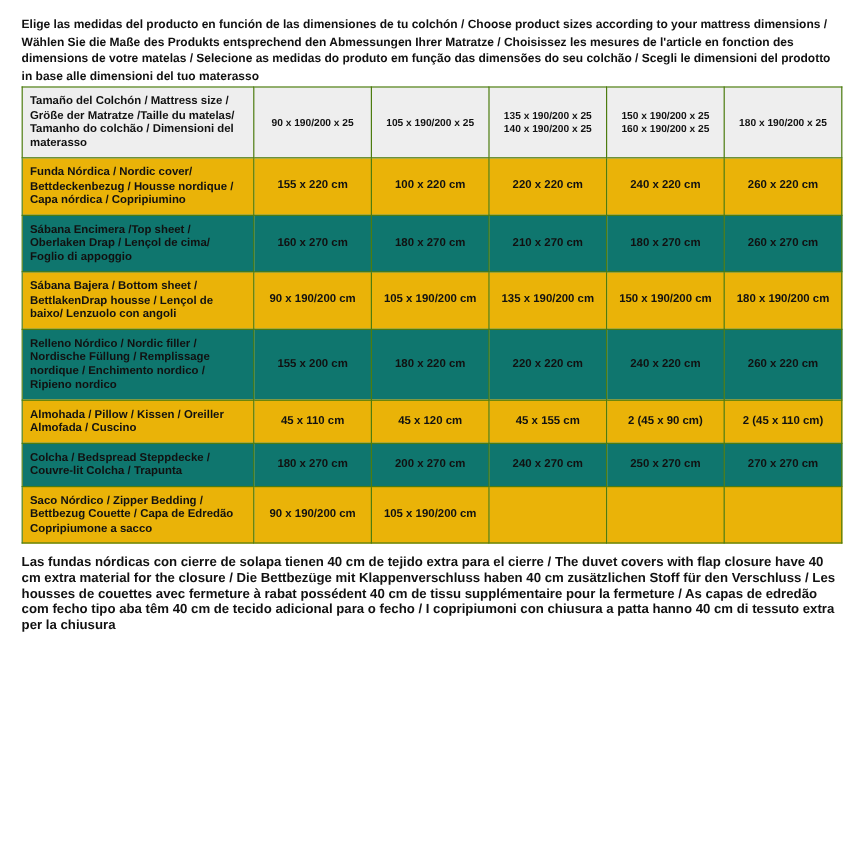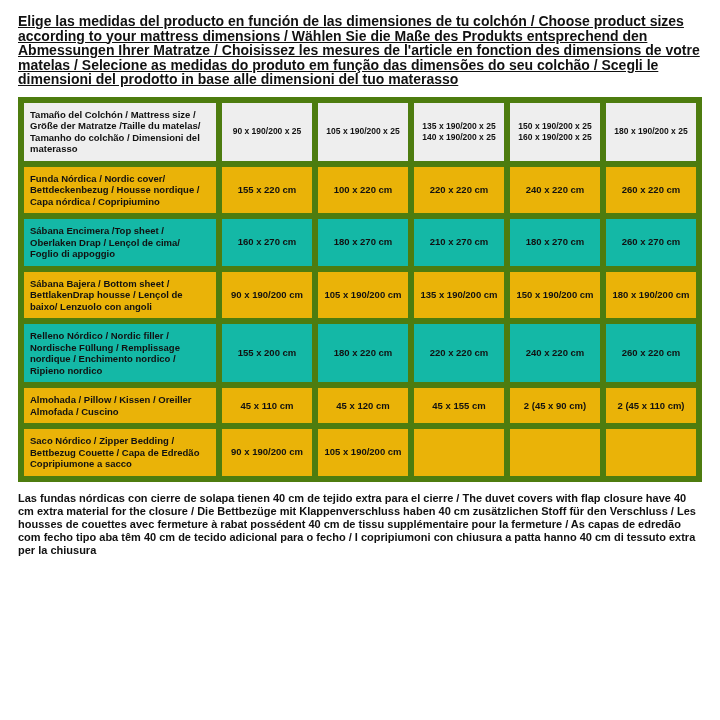--- a/index.html
+++ b/index.html
@@ -16,42 +16,40 @@
   }
   .sheet {
     width: 720px;
     height: 720px;
     box-sizing: border-box;
     padding: 14px 18px 8px 18px;
     display: flex;
     flex-direction: column;
   }
   .intro {
-    font-size: 14px;
+    font-size: 10px;
     line-height: 14.5px;
     font-weight: bold;
     color: #111;
-    margin-bottom: 10px;
-    text-decoration: underline;
   }
   table.size-table {
     width: 100%;
     border-collapse: collapse;
     table-layout: fixed;
   }
   table.size-table td {
-    border: 6px solid #4d7c0f;
+    border: 1px solid #4d7c0f;
     vertical-align: middle;
     padding: 6px 6px;
   }
   .row-head {
     background: #eeeeee;
   }
   .row-alt td {
-    background: #14b8a6;
+    background: #0f766e;
   }
   .row-plain td {
     background: #eab308;
   }
   td.label {
     width: 180px;
     font-size: 9.5px;
     line-height: 11.5px;
     font-weight: bold;
     color: #111;
@@ -139,20 +137,28 @@
 
       <tr class="row-plain">
         <td class="label">Almohada / Pillow / Kissen / Oreiller Almofada / Cuscino</td>
         <td class="val">45 x 110 cm</td>
         <td class="val">45 x 120 cm</td>
         <td class="val">45 x 155 cm</td>
         <td class="val">2 (45 x 90 cm)</td>
         <td class="val">2 (45 x 110 cm)</td>
       </tr>
 
+      <tr class="row-alt">
+        <td class="label">Colcha / Bedspread Steppdecke / Couvre-lit Colcha / Trapunta</td>
+        <td class="val">180 x 270 cm</td>
+        <td class="val">200 x 270 cm</td>
+        <td class="val">240 x 270 cm</td>
+        <td class="val">250 x 270 cm</td>
+        <td class="val">270 x 270 cm</td>
+      </tr>
 
       <tr class="row-plain">
         <td class="label">Saco Nórdico / Zipper Bedding / Bettbezug Couette  / Capa de Edredão Copripiumone a sacco</td>
         <td class="val">90 x 190/200 cm</td>
         <td class="val">105 x 190/200 cm</td>
         <td class="val"></td>
         <td class="val"></td>
         <td class="val"></td>
       </tr>
     </tbody>

